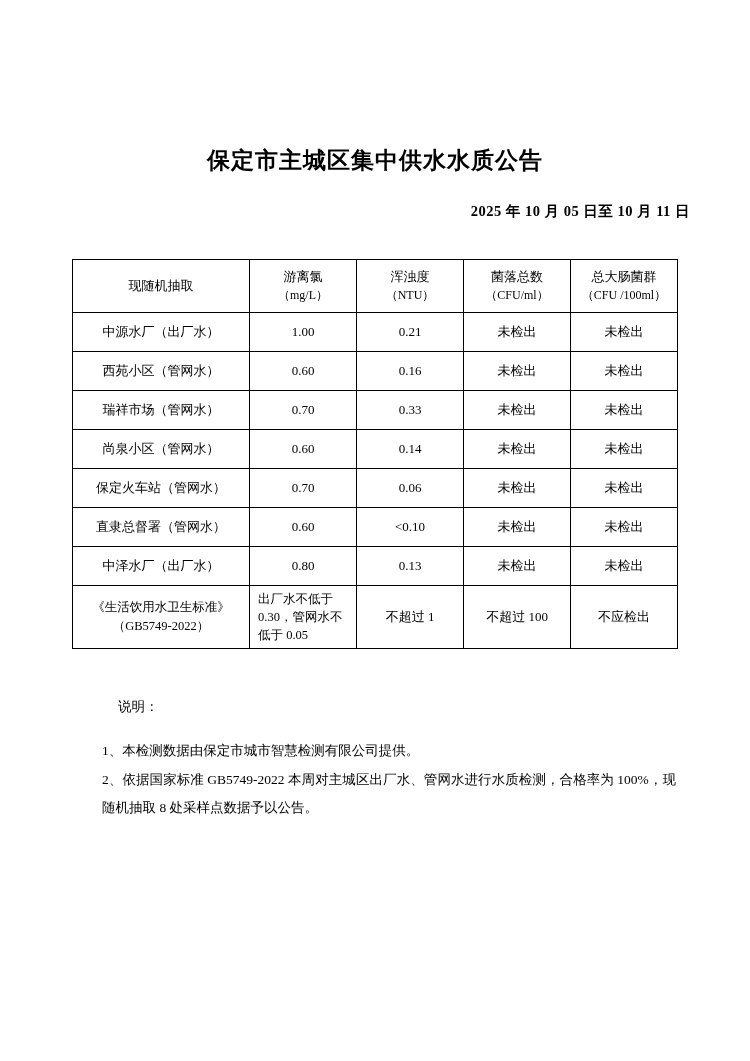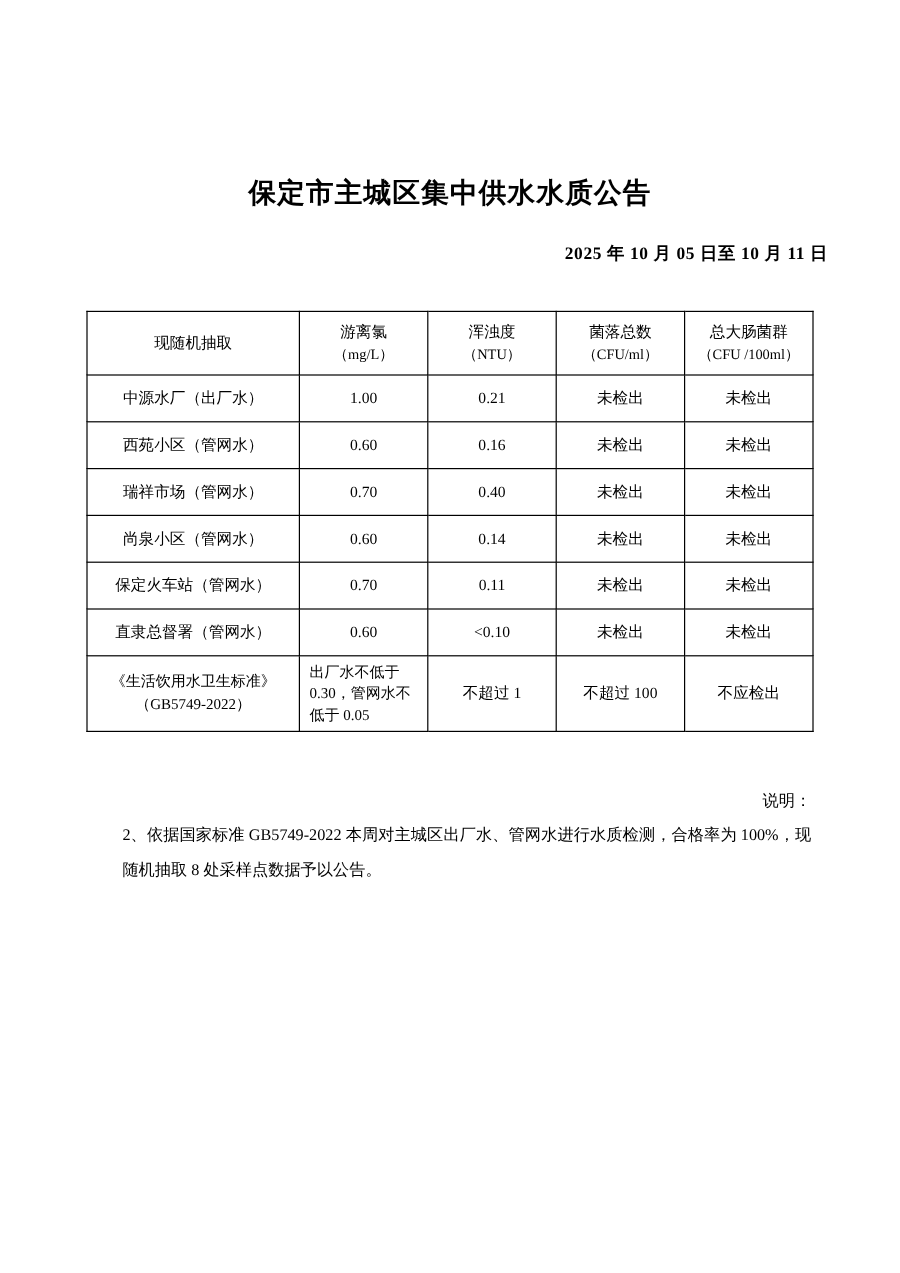--- a/index.html
+++ b/index.html
@@ -92,23 +92,22 @@
     font-size: 13px;
     margin-top: 20px;
   }
   .notes {
     margin: 44px 0 0 0;
     padding: 0 14px 0 30px;
     font-size: 13.5px;
     line-height: 2.1;
   }
   .notes .note-head {
-    margin: 0;
+    margin: 16px;
     padding-left: 12px;
-    text-align: right;
   }
   .notes .note-item {
     margin: 0;
     padding-left: 12px;
     text-align: justify;
   }
 </style>
 </head>
 <body>
 
@@ -152,56 +151,64 @@
       <tr>
         <td class="col-site">西苑小区（管网水）</td>
         <td class="col-cl numeric">0.60</td>
         <td class="col-ntu numeric">0.16</td>
         <td class="col-cfu">未检出</td>
         <td class="col-coli">未检出</td>
       </tr>
       <tr>
         <td class="col-site">瑞祥市场（管网水）</td>
         <td class="col-cl numeric">0.70</td>
-        <td class="col-ntu numeric">0.40</td>
+        <td class="col-ntu numeric">0.33</td>
         <td class="col-cfu">未检出</td>
         <td class="col-coli">未检出</td>
       </tr>
       <tr>
         <td class="col-site">尚泉小区（管网水）</td>
         <td class="col-cl numeric">0.60</td>
         <td class="col-ntu numeric">0.14</td>
         <td class="col-cfu">未检出</td>
         <td class="col-coli">未检出</td>
       </tr>
       <tr>
         <td class="col-site">保定火车站（管网水）</td>
         <td class="col-cl numeric">0.70</td>
-        <td class="col-ntu numeric">0.11</td>
+        <td class="col-ntu numeric">0.06</td>
         <td class="col-cfu">未检出</td>
         <td class="col-coli">未检出</td>
       </tr>
       <tr>
         <td class="col-site">直隶总督署（管网水）</td>
         <td class="col-cl numeric">0.60</td>
         <td class="col-ntu numeric">&lt;0.10</td>
+        <td class="col-cfu">未检出</td>
+        <td class="col-coli">未检出</td>
+      </tr>
+      <tr>
+        <td class="col-site">中泽水厂（出厂水）</td>
+        <td class="col-cl numeric">0.80</td>
+        <td class="col-ntu numeric">0.13</td>
         <td class="col-cfu">未检出</td>
         <td class="col-coli">未检出</td>
       </tr>
       <tr class="std-row">
         <td class="col-site">
           <span class="std-site-l1">《生活饮用水卫生标准》</span>
           <span class="std-site-l2">（GB5749-2022）</span>
         </td>
         <td class="col-cl">出厂水不低于 0.30，管网水不低于 0.05</td>
         <td class="col-ntu">不超过 1</td>
         <td class="col-cfu">不超过 100</td>
         <td class="col-coli">不应检出</td>
       </tr>
     </tbody>
   </table>
 
   <div class="notes">
     <p class="note-head">说明：</p>
+    <p class="note-item">1、本检测数据由保定市城市智慧检测有限公司提供。</p>
     <p class="note-item">2、依据国家标准 GB5749-2022 本周对主城区出厂水、管网水进行水质检测，合格率为 100%，现随机抽取 8 处采样点数据予以公告。</p>
   </div>
 
 </div>
 
 </body></html>

